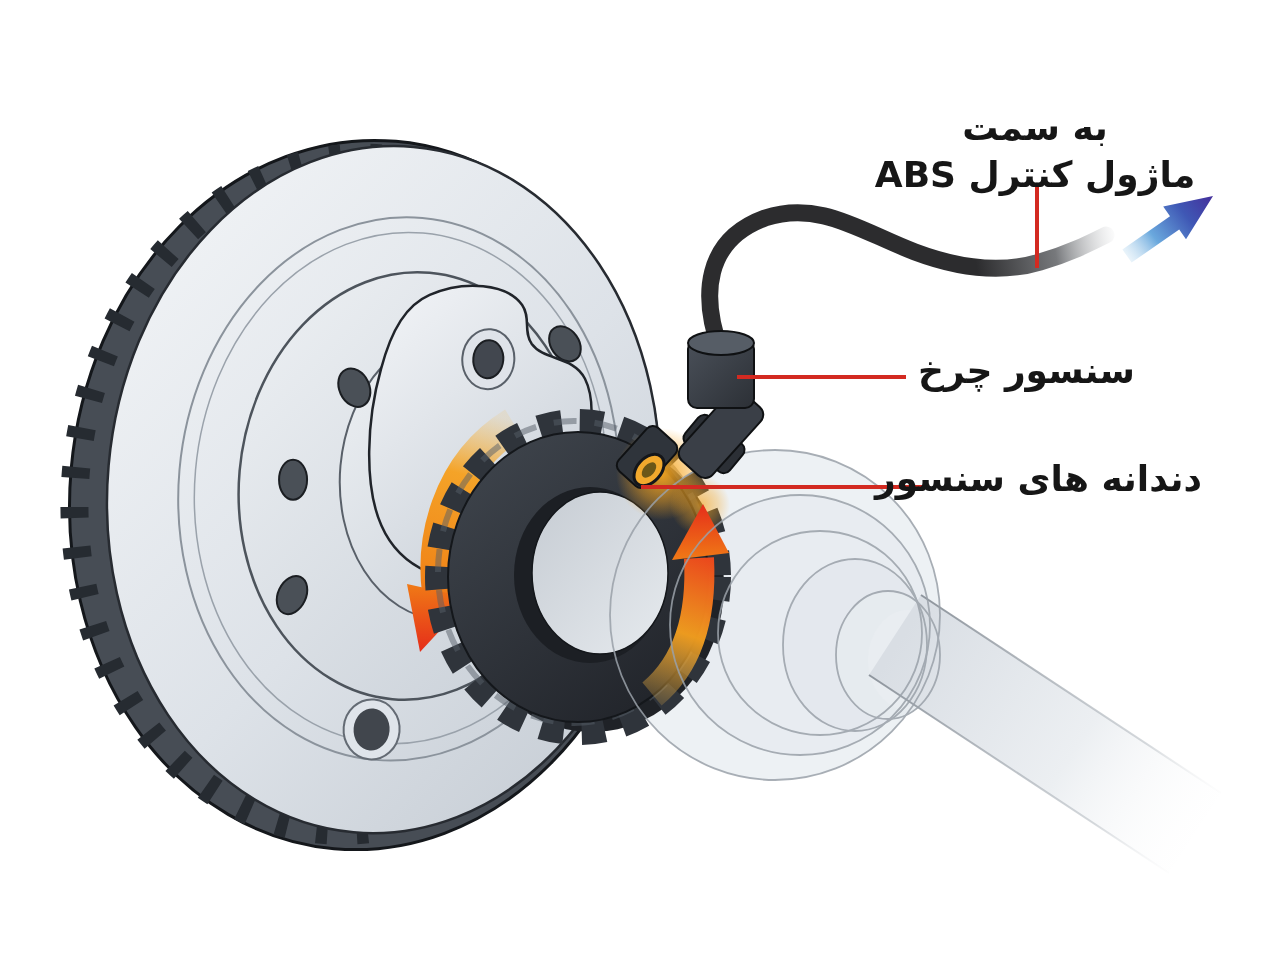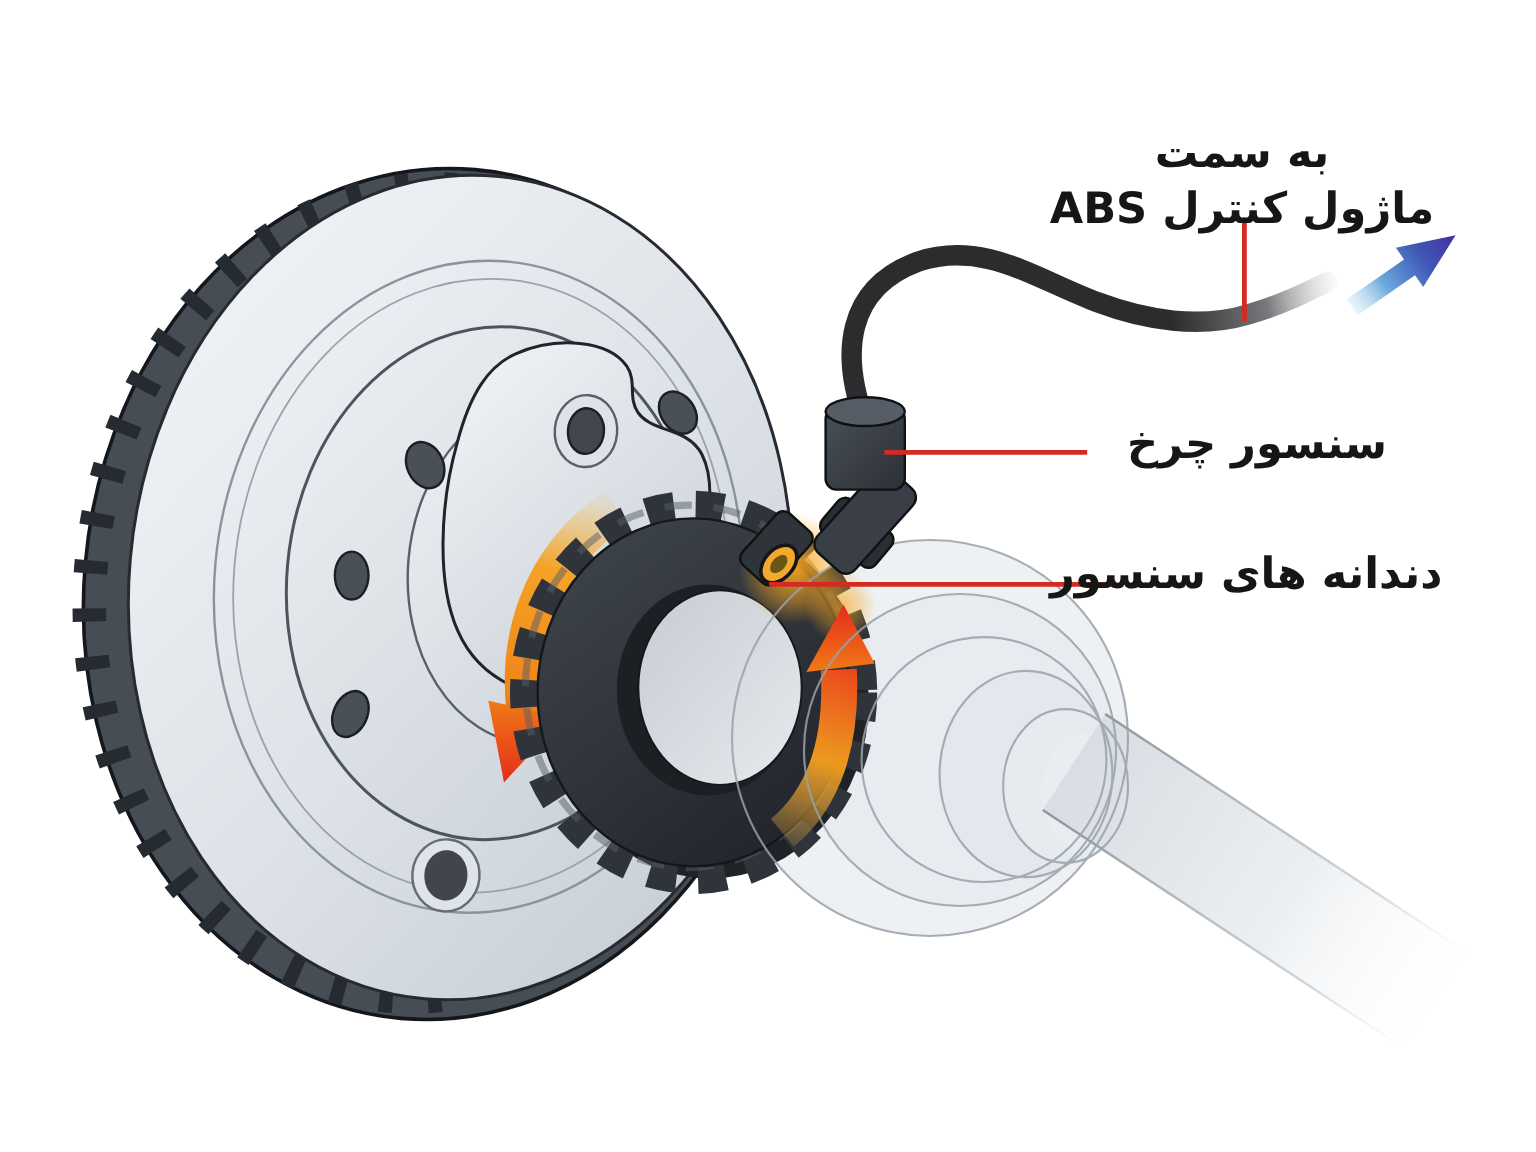--- a/index.html
+++ b/index.html
@@ -13,21 +13,21 @@
     position:relative;width:1280px;height:960px;background:#ffffff;overflow:hidden;
     font-family:"DejaVu Sans",sans-serif;
   }
   .stage svg{position:absolute;left:0;top:0;}
   .diagram-label{
     position:absolute;direction:rtl;color:var(--label-ink);
     font-weight:bold;font-size:36px;line-height:1.3;text-align:center;
     white-space:nowrap;
   }
   .abs-label{left:845px;top:58px;width:380px;margin-top:47px;}
-  .wheel-sensor-label{left:930px;top:348px;width:235px;}
+  .wheel-sensor-label{left:909px;top:348px;width:235px;}
   .sensor-teeth-label{left:897px;top:456px;width:305px;}
 </style>
 </head>
 <body>
 
 <div class="stage">
 
 <svg width="1280" height="960" viewBox="0 0 1280 960">
   <defs>
     <linearGradient id="gFace" x1="0" y1="0" x2="1" y2="1">

